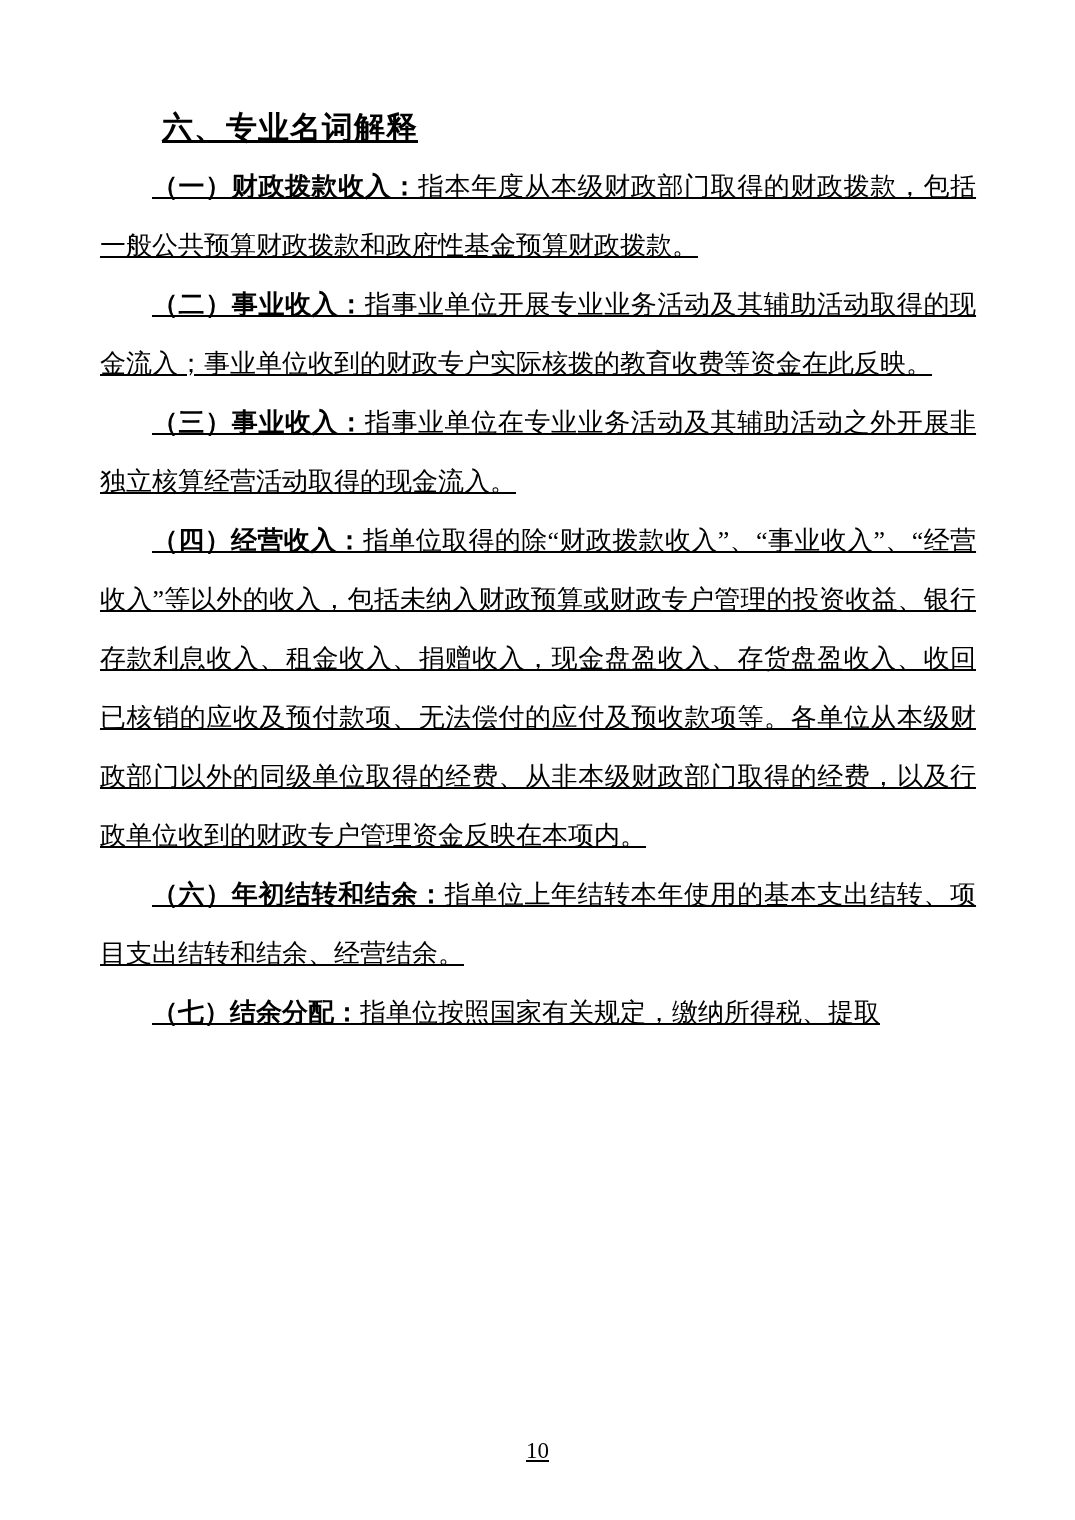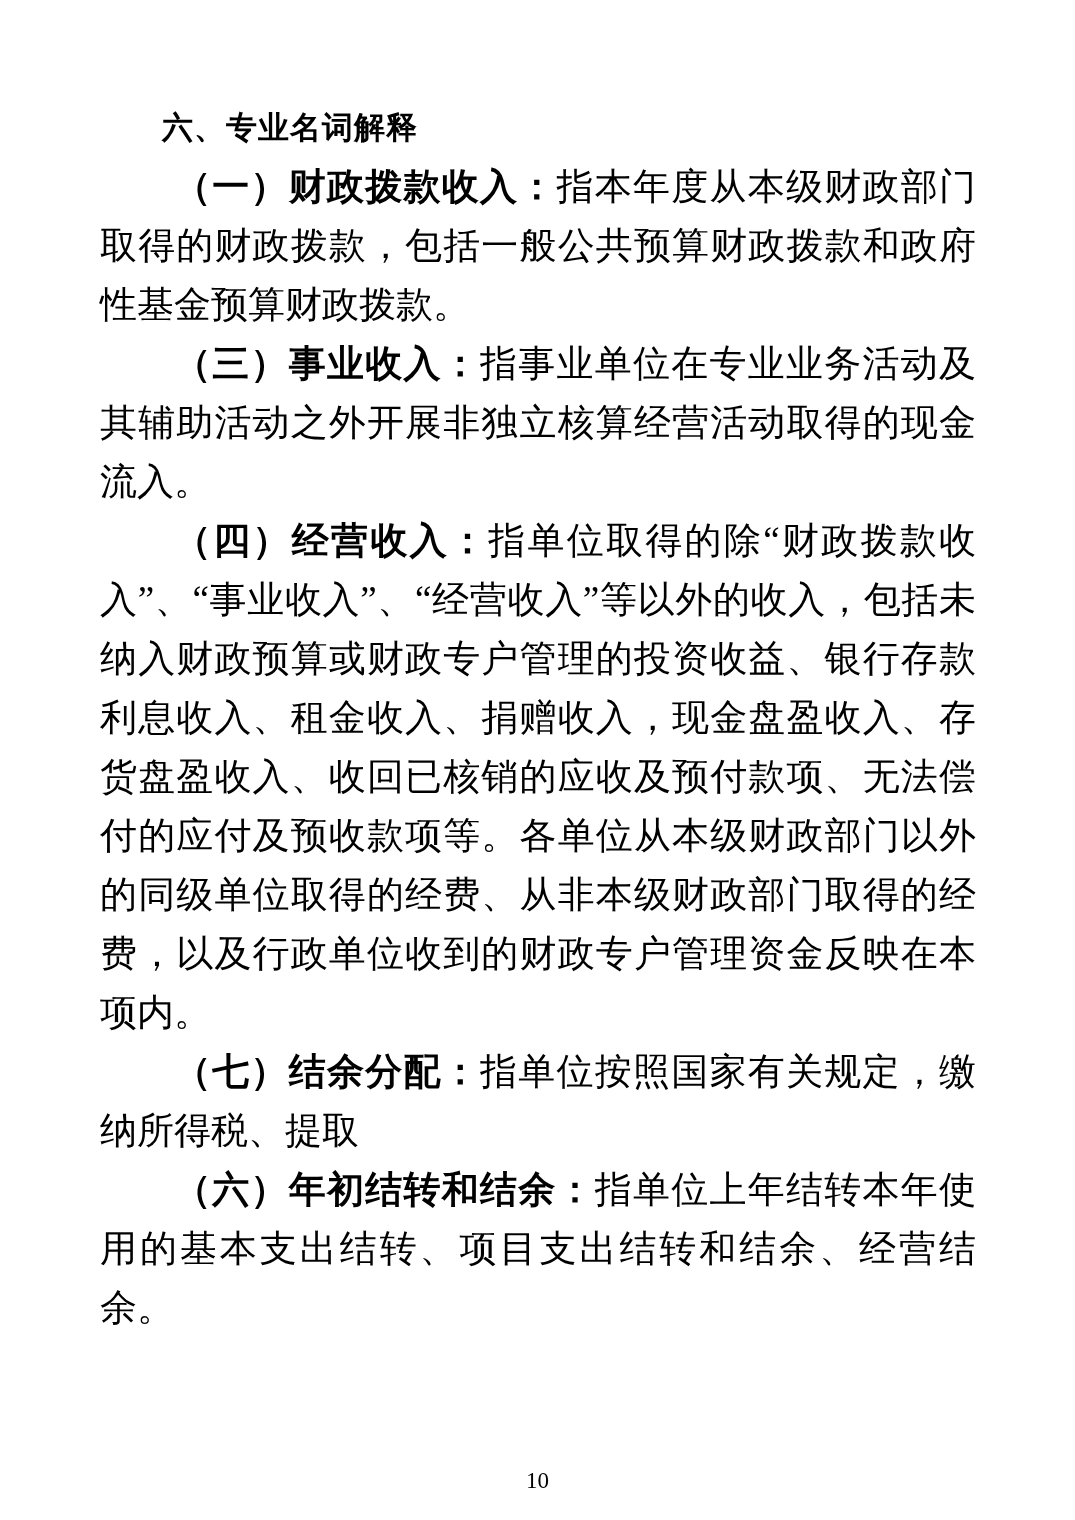--- a/index.html
+++ b/index.html
@@ -1,15 +1,15 @@
 <!DOCTYPE html>
 <html><head>
 <meta charset="utf-8">
 <style>
-  * { margin: 0; padding: 0; box-sizing: border-box; }
+  * { margin: 0; padding: 0; box-sizing: border-box; text-decoration: underline; }
   html, body {
     width: 1075px;
     height: 1520px;
     background: #ffffff;
   }
   .page {
     position: relative;
     width: 1075px;
     height: 1520px;
     background: #ffffff;
@@ -26,60 +26,61 @@
     font-family: "Liberation Sans", sans-serif;
     font-weight: bold;
     font-size: 31px;
     line-height: 59px;
     text-indent: 2em;
     color: #000000;
     letter-spacing: 1px;
   }
   .para {
     font-family: "Liberation Serif", serif;
-    font-size: 37px;
+    font-size: 26px;
     line-height: 59px;
     text-indent: 2em;
     text-align: justify;
     text-justify: inter-ideograph;
     color: #000000;
   }
   .para .term {
     font-weight: bold;
   }
   .para .def {
     font-weight: normal;
   }
   .page-number {
     position: absolute;
     left: 0;
-    top: 1468px;
+    top: 1438px;
     width: 100%;
     text-align: center;
     font-family: "Liberation Serif", serif;
     font-size: 23px;
     color: #000000;
   }
 </style>
 </head>
 <body>
 
 <div class="page">
   <div class="content">
 
     <div class="doc-title">六、专业名词解释</div>
 
     <p class="para"><span class="term">（一）财政拨款收入：</span><span class="def">指本年度从本级财政部门取得的财政拨款，包括一般公共预算财政拨款和政府性基金预算财政拨款。</span></p>
 
+    <p class="para"><span class="term">（二）事业收入：</span><span class="def">指事业单位开展专业业务活动及其辅助活动取得的现金流入；事业单位收到的财政专户实际核拨的教育收费等资金在此反映。</span></p>
 
     <p class="para"><span class="term">（三）事业收入：</span><span class="def">指事业单位在专业业务活动及其辅助活动之外开展非独立核算经营活动取得的现金流入。</span></p>
 
     <p class="para"><span class="term">（四）经营收入：</span><span class="def">指单位取得的除“财政拨款收入”、“事业收入”、“经营收入”等以外的收入，包括未纳入财政预算或财政专户管理的投资收益、银行存款利息收入、租金收入、捐赠收入，现金盘盈收入、存货盘盈收入、收回已核销的应收及预付款项、无法偿付的应付及预收款项等。各单位从本级财政部门以外的同级单位取得的经费、从非本级财政部门取得的经费，以及行政单位收到的财政专户管理资金反映在本项内。</span></p>
 
 
+    <p class="para"><span class="term">（六）年初结转和结余：</span><span class="def">指单位上年结转本年使用的基本支出结转、项目支出结转和结余、经营结余。</span></p>
+
     <p class="para"><span class="term">（七）结余分配：</span><span class="def">指单位按照国家有关规定，缴纳所得税、提取</span></p>
-
-    <p class="para"><span class="term">（六）年初结转和结余：</span><span class="def">指单位上年结转本年使用的基本支出结转、项目支出结转和结余、经营结余。</span></p>
 
   </div>
 
   <div class="page-number">10</div>
 </div>
 
 </body></html>

